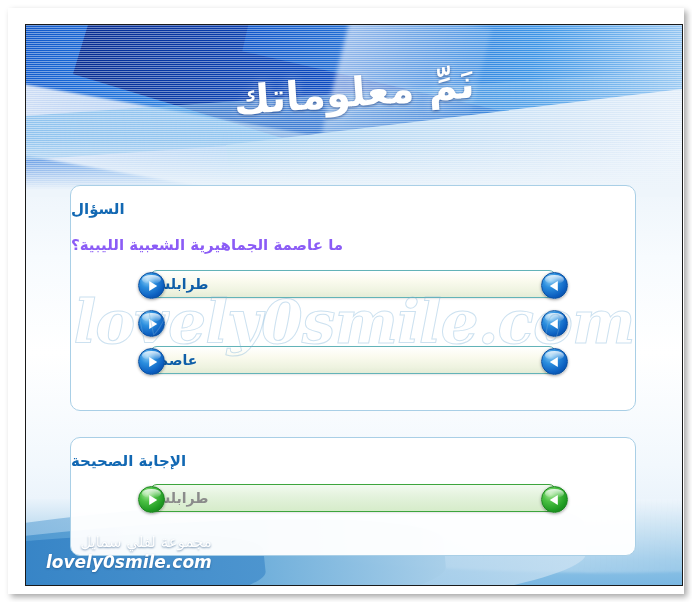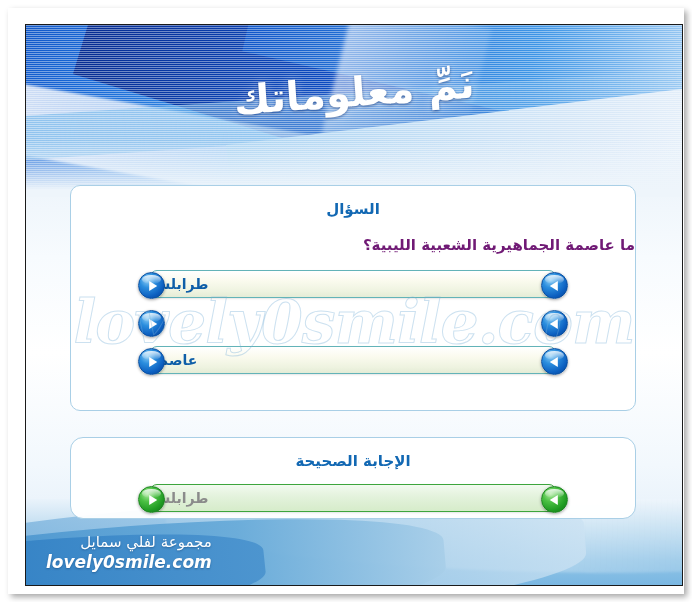--- a/index.html
+++ b/index.html
@@ -137,30 +137,30 @@
   
   .panel{
     position:absolute;left:44px;width:566px;
     background:rgba(255,255,255,.96);
     border:1px solid #a9cfe6;
     border-radius:10px;
     box-sizing:border-box;
     z-index:3;
   }
   #panel-question{top:160px;height:226px;}
-  #panel-answer{top:412px;height:82px;border-radius:13px;}
+  #panel-answer{top:412px;height:119px;}
 
   .panel-title{
-    text-align:center;direction:rtl;
+    text-align:left;direction:rtl;
     font-size:15px;font-weight:bold;color:#1268b3;
     margin-top:14px;
   }
   .question-text{
-    text-align:right;direction:rtl;
-    font-size:15px;font-weight:bold;color:#701a75;
+    text-align:left;direction:rtl;
+    font-size:15px;font-weight:bold;color:#8b5cf6;
     margin-top:18px;
   }
 
   
   .options{margin-top:16px;}
   .opt-row{
     position:relative;height:30px;margin:0 auto 8px auto;width:430px;
   }
   .opt-pill{
     position:absolute;left:12px;top:0;width:406px;height:28px;

